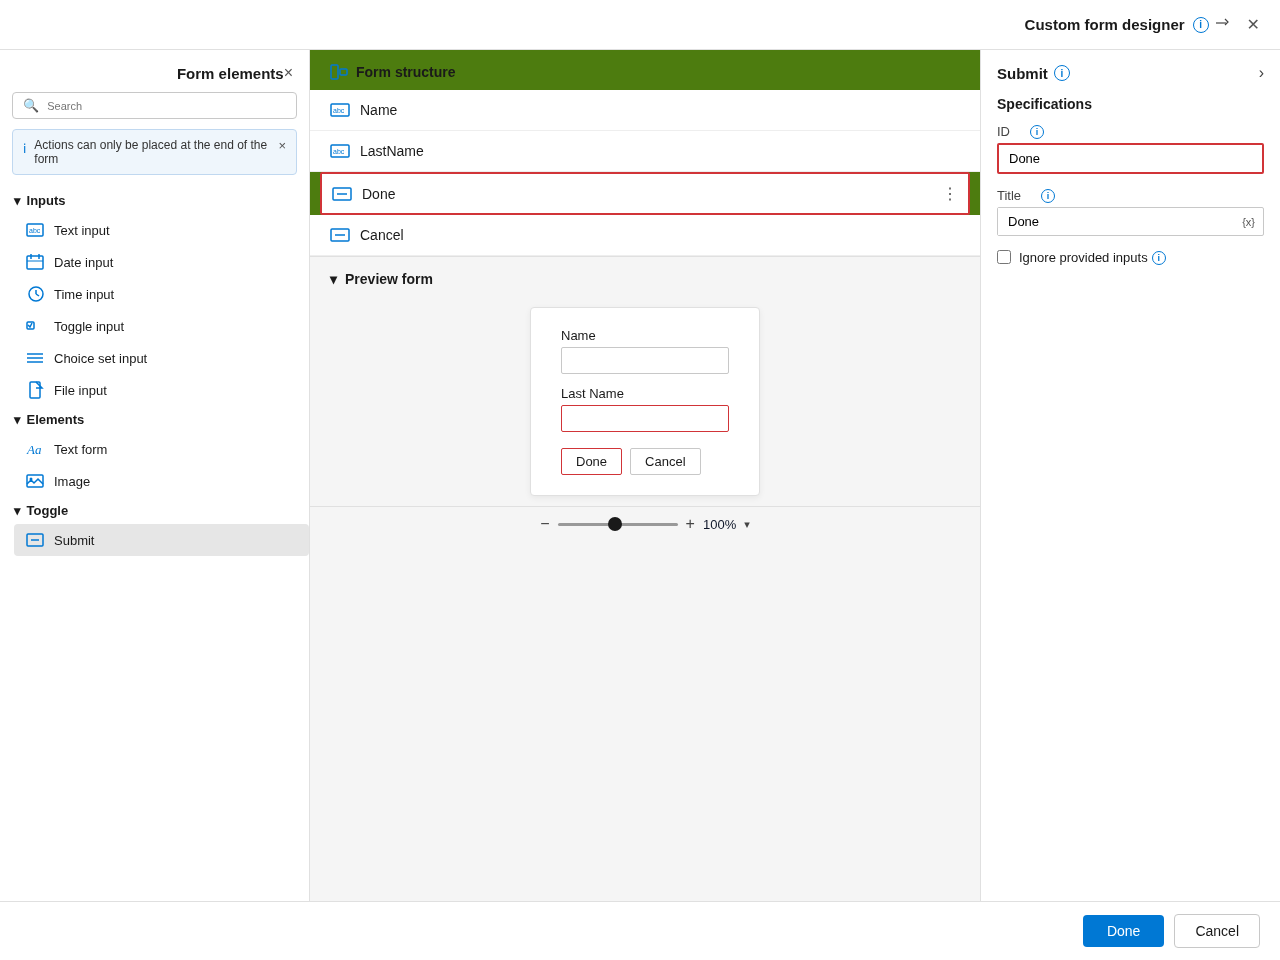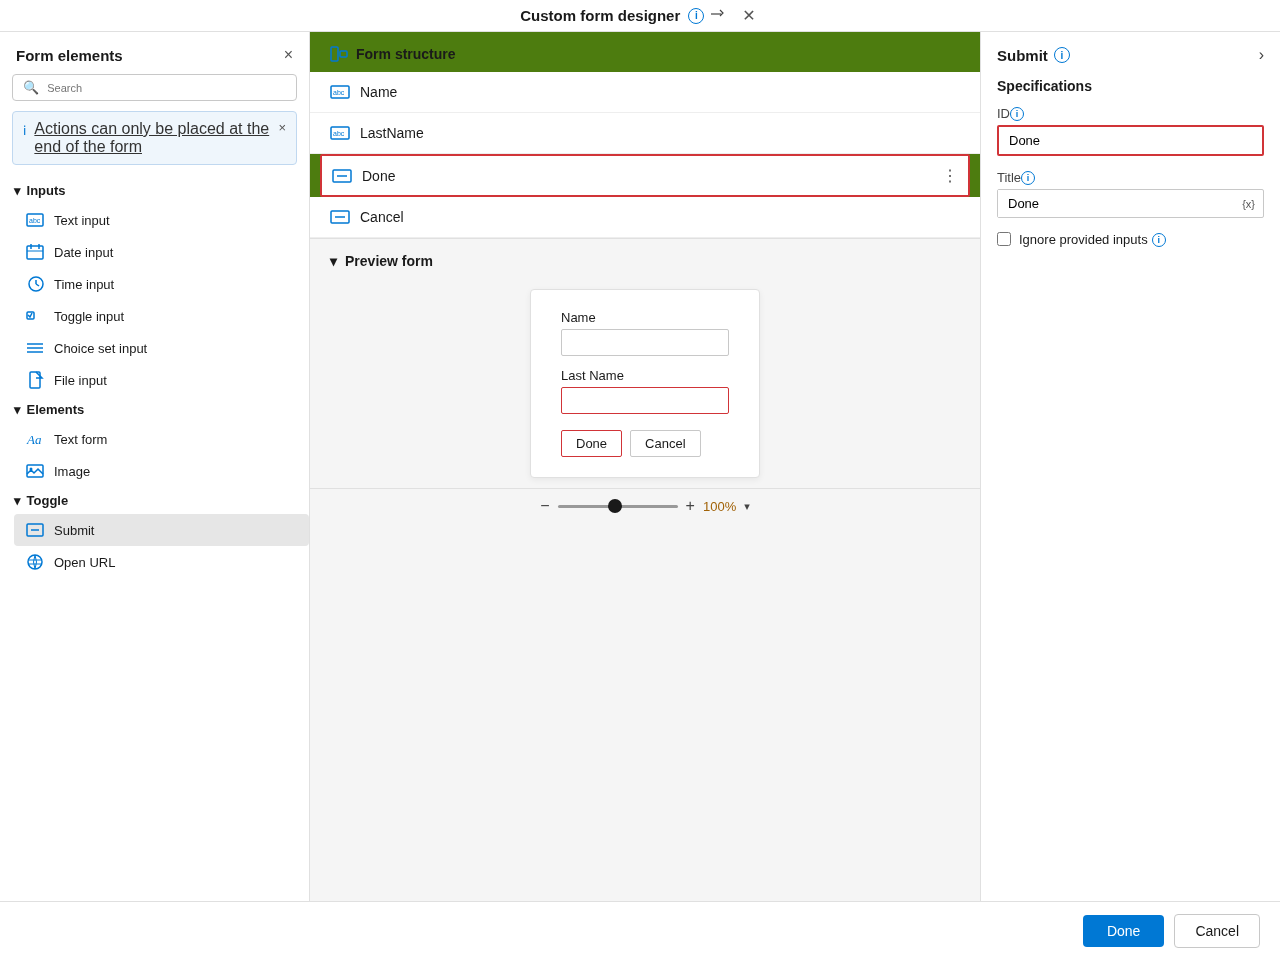--- a/index.html
+++ b/index.html
@@ -1,32 +1,32 @@
 <!DOCTYPE html>
 <html><head>
   <meta charset="utf-8">
   <style>
     * { box-sizing: border-box; margin: 0; padding: 0; }
     body { font-family: 'Segoe UI', Arial, sans-serif; background: #fff; font-size: 14px; color: #1a1a1a; width: 1280px; height: 960px; overflow: hidden; display: flex; flex-direction: column; }
 
     
     .title-bar {
-      display: flex; align-items: center; justify-content: center;
-      padding: 10px 16px; border-bottom: 1px solid #e0e0e0; background: #fff; height: 32px;
+      display: flex; align-items: center; justify-content: flex-end;
+      padding: 10px 16px; border-bottom: 1px solid #e0e0e0; background: #fff; height: 50px;
     }
     .title-bar-left { display: flex; align-items: center; gap: 8px; font-size: 15px; font-weight: 600; }
     .title-bar-right { display: flex; align-items: center; gap: 10px; }
     .title-icon-btn { background: none; border: none; cursor: pointer; color: #555; font-size: 16px; padding: 4px; }
 
     
     .main-layout { display: flex; flex: 1; overflow: hidden; }
 
     
     .left-panel { width: 310px; border-right: 1px solid #e0e0e0; display: flex; flex-direction: column; background: #fff; padding: 0; }
-    .left-panel-header { display: flex; align-items: center; justify-content: space-between; padding: 14px 16px 10px; font-weight: 600; font-size: 15px; }
+    .left-panel-header { display: flex; align-items: center; justify-content: flex-end; padding: 14px 16px 10px; font-weight: 600; font-size: 15px; }
     .left-panel-close { background: none; border: none; cursor: pointer; font-size: 16px; color: #555; }
     .search-box { margin: 0 12px 10px; display: flex; align-items: center; border: 1px solid #c8c8c8; border-radius: 4px; padding: 5px 10px; gap: 8px; }
     .search-box input { border: none; outline: none; flex: 1; font-size: 11px; }
     .search-icon { color: #666; font-size: 13px; }
 
     
     .info-banner { margin: 0 12px 12px; background: #eff6fc; border: 1px solid #c0d8f0; border-radius: 4px; padding: 8px 10px; display: flex; align-items: flex-start; gap: 8px; font-size: 12px; color: #333; }
     .info-banner-close { background: none; border: none; cursor: pointer; font-size: 13px; color: #555; margin-left: auto; }
 
     
@@ -58,30 +58,30 @@
     .preview-input.highlighted { border: 1.5px solid #d13438; }
     .preview-buttons { display: flex; gap: 8px; margin-top: 4px; }
     .preview-btn-done { background: #fff; border: 1.5px solid #d13438; border-radius: 2px; padding: 5px 14px; font-size: 13px; cursor: pointer; color: #1a1a1a; }
     .preview-btn-cancel { background: #fff; border: 1px solid #c8c8c8; border-radius: 2px; padding: 5px 14px; font-size: 13px; cursor: pointer; color: #1a1a1a; }
 
     
     .zoom-bar { display: flex; align-items: center; justify-content: center; gap: 8px; padding: 8px; border-top: 1px solid #e0e0e0; background: #f5f5f5; }
     .zoom-btn { background: none; border: none; cursor: pointer; font-size: 16px; color: #444; }
     .zoom-slider { width: 120px; appearance: none; height: 3px; border-radius: 2px; background: #999; outline: none; }
     .zoom-slider::-webkit-slider-thumb { appearance: none; width: 14px; height: 14px; border-radius: 50%; background: #1a1a1a; cursor: pointer; }
-    .zoom-label { font-size: 13px; color: #a16207; }
+    .zoom-label { font-size: 13px; color: #0f172a; }
     .zoom-dropdown { background: none; border: none; cursor: pointer; font-size: 11px; color: #444; }
 
     
     .right-panel { width: 300px; border-left: 1px solid #e0e0e0; background: #fff; display: flex; flex-direction: column; padding: 14px 16px; }
     .right-panel-header { display: flex; align-items: center; justify-content: space-between; margin-bottom: 14px; }
     .right-panel-title { display: flex; align-items: center; gap: 6px; font-weight: 600; font-size: 15px; }
     .right-panel-arrow { background: none; border: none; cursor: pointer; font-size: 16px; color: #444; }
     .specs-title { font-weight: 600; font-size: 14px; margin-bottom: 12px; }
-    .field-label { font-size: 13px; color: #444; margin-bottom: 4px; display: flex; align-items: center; gap: 0; }
+    .field-label { font-size: 13px; color: #444; margin-bottom: 4px; display: flex; align-items: center; gap: 20px; }
     .field-input { width: 100%; border: 1px solid #c8c8c8; border-radius: 2px; padding: 6px 10px; font-size: 13px; margin-bottom: 14px; outline: none; }
     .field-input-with-icon { display: flex; align-items: center; border: 1px solid #c8c8c8; border-radius: 2px; margin-bottom: 14px; }
     .field-input-with-icon input { flex: 1; border: none; outline: none; padding: 6px 10px; font-size: 13px; }
     .field-input-icon { padding: 6px 8px; color: #555; font-size: 12px; }
     .checkbox-row { display: flex; align-items: flex-start; gap: 8px; margin-bottom: 10px; }
     .checkbox-row input { width: 14px; height: 14px; }
     .checkbox-label { font-size: 13px; color: #1a1a1a; display: flex; align-items: center; gap: 4px; }
 
     
     .bottom-bar { display: flex; align-items: center; justify-content: flex-end; gap: 10px; padding: 12px 20px; border-top: 1px solid #e0e0e0; background: #fff; }
@@ -117,21 +117,21 @@
       <button class="left-panel-close">×</button>
     </div>
 
     <div class="search-box">
       <span class="search-icon">🔍</span>
       <input type="text" placeholder="Search" style="">
     </div>
 
     <div class="info-banner">
       <span style="color:#0078d4; font-size:13px; margin-top:1px;">ℹ</span>
-      <span style="font-size:16px;text-decoration:underline;">Actions can only be placed at the end of the form</span>
+      <span style="font-size:12px;">Actions can only be placed at the end of the form</span>
       <button class="info-banner-close">×</button>
     </div>
 
     <div class="section-header">
       <span>▾</span>
       <span>Inputs</span>
     </div>
     <div class="section-items">
       <div class="sidebar-item">
         <span class="item-icon">
@@ -224,32 +224,20 @@
     </div>
     <div class="section-items">
       <div class="sidebar-item active">
         <span class="item-icon">
           <svg width="18" height="14" viewBox="0 0 18 14">
               <rect x="1" y="1" width="16" height="12" rx="1" fill="none" stroke="#0078d4" stroke-width="1.5"></rect>
               <line x1="5" y1="7" x2="13" y2="7" stroke="#0078d4" stroke-width="1.5"></line>
             </svg>
         </span>
         <span>Submit</span>
-      </div>
-      <div class="sidebar-item">
-        <span class="item-icon">
-          <svg width="18" height="16" viewBox="0 0 18 16">
-              <circle cx="9" cy="8" r="7" fill="none" stroke="#0078d4" stroke-width="1.5"></circle>
-              <path d="M9,1 Q12,8 9,15" fill="none" stroke="#0078d4" stroke-width="1"></path>
-              <path d="M9,1 Q6,8 9,15" fill="none" stroke="#0078d4" stroke-width="1"></path>
-              <line x1="2" y1="6" x2="16" y2="6" stroke="#0078d4" stroke-width="1"></line>
-              <line x1="2" y1="10" x2="16" y2="10" stroke="#0078d4" stroke-width="1"></line>
-            </svg>
-        </span>
-        <span>Open URL</span>
       </div>
     </div>
   </div>
 
   <div class="center-panel">
 
     <div class="form-structure-area">
       <div class="form-structure-header">
         <svg width="18" height="16" viewBox="0 0 18 16">
             <rect x="1" y="1" width="7" height="14" rx="1" fill="none" stroke="#0078d4" stroke-width="1.5"></rect>

